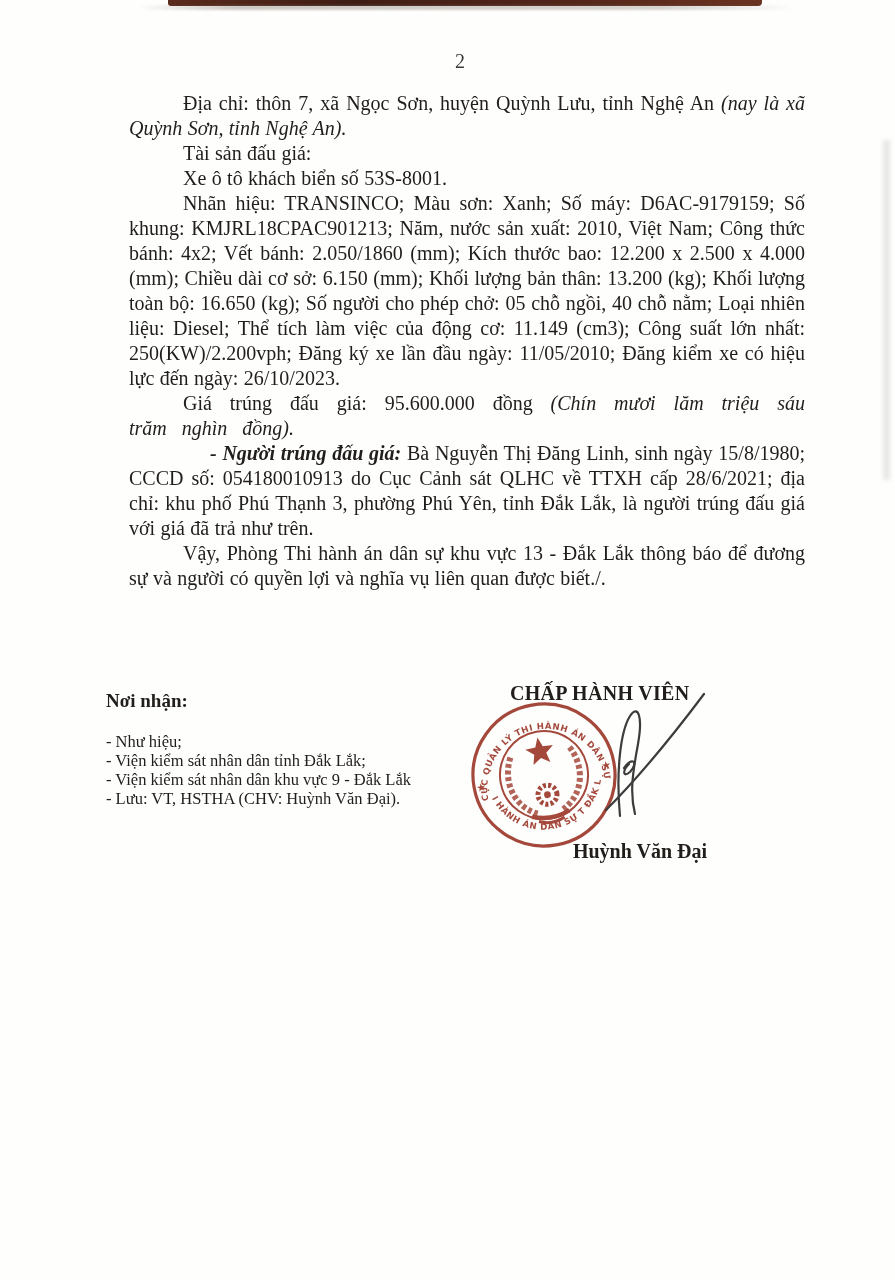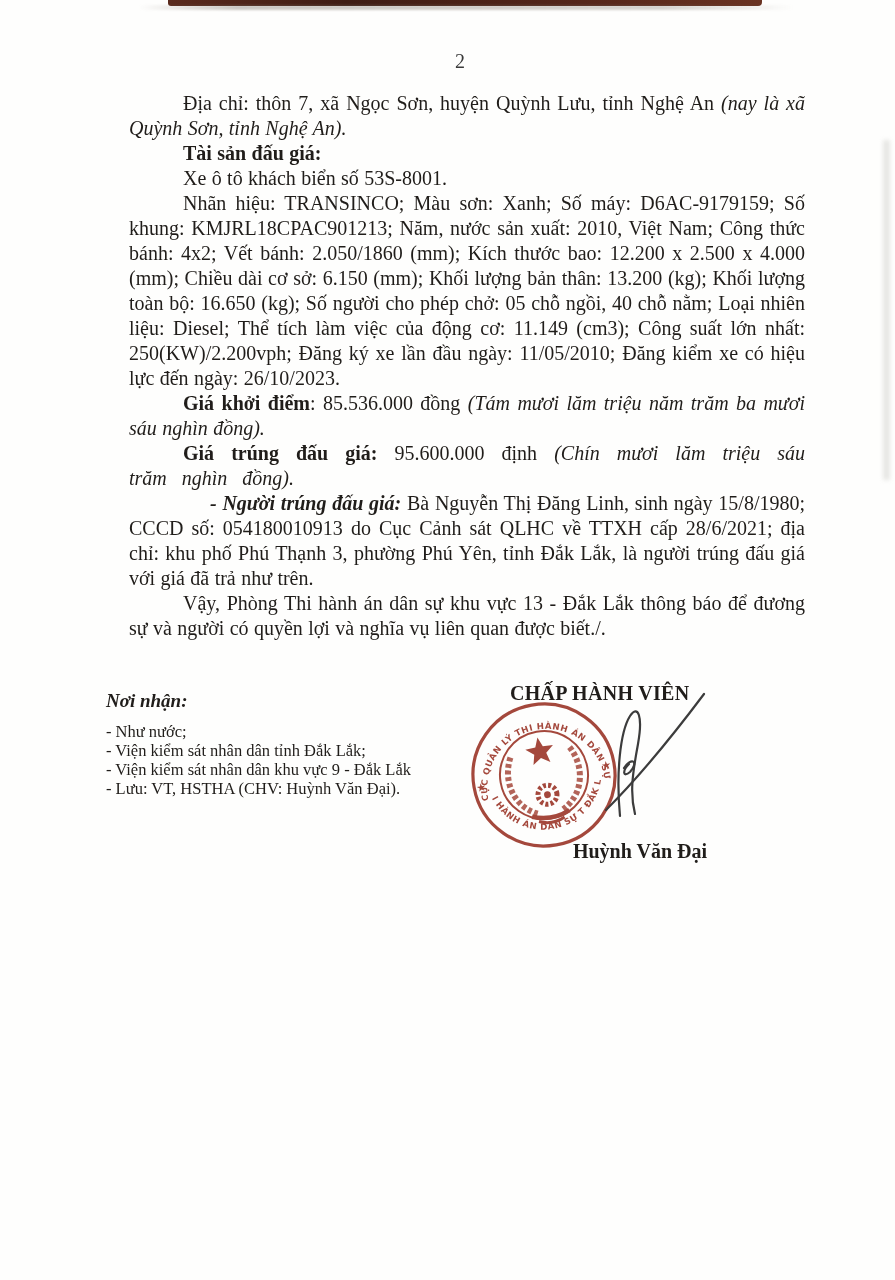--- a/index.html
+++ b/index.html
@@ -23,28 +23,28 @@
 
   .page-num{position:absolute;top:50px;left:0;width:920px;text-align:center;
     font-size:20px;color:#3a3a3a;}
 
   .content{
     position:absolute;left:129px;top:91px;width:676px;
     font-size:20px;line-height:25px;text-align:justify;
     word-spacing:.02em;
   }
   .content p{margin:0;text-indent:54px;}
-  .b{font-weight:bold;}
+  .b{font-weight:normal;}
   .i{font-style:italic;}
   .bi{font-weight:bold;font-style:italic;margin-left:27px;}
   .wide-gaps{word-spacing:.5em;}
 
   
   .recipients{position:absolute;left:106px;top:690px;width:370px;}
-  .recipients-heading{font-size:19px;font-weight:bold;font-style:italic;margin-bottom:10px;}
+  .recipients-heading{font-size:19px;font-weight:bold;margin-bottom:20px;}
   .recipient-item{font-size:16.5px;line-height:19px;}
 
   .signer-title{position:absolute;left:510px;top:682px;width:260px;text-align:left;
     font-size:20px;font-weight:bold;letter-spacing:.3px;}
   .signer-name{position:absolute;left:510px;top:840px;width:260px;text-align:center;
     font-size:20px;font-weight:bold;}
 
   .seal{position:absolute;left:468px;top:700px;width:152px;height:150px;}
   .signature{position:absolute;left:572px;top:676px;width:150px;height:170px;}
 </style>
@@ -57,29 +57,28 @@
   <div class="scan-smudge"></div>
   <div class="edge-streak"></div>
 
   <div class="page-num">2</div>
 
   <div class="content">
     <p><span>Địa chỉ: thôn 7, xã Ngọc Sơn, huyện Quỳnh Lưu, tỉnh Nghệ An </span><span class="i">(nay là xã Quỳnh Sơn, tỉnh Nghệ An).</span></p>
     <p class="b">Tài sản đấu giá:</p>
     <p>Xe ô tô khách biển số 53S-8001.</p>
     <p>Nhãn hiệu: TRANSINCO; Màu sơn: Xanh; Số máy: D6AC-9179159; Số khung: KMJRL18CPAC901213; Năm, nước sản xuất: 2010, Việt Nam; Công thức bánh: 4x2; Vết bánh: 2.050/1860 (mm); Kích thước bao: 12.200 x 2.500 x 4.000 (mm); Chiều dài cơ sở: 6.150 (mm); Khối lượng bản thân: 13.200 (kg); Khối lượng toàn bộ: 16.650 (kg); Số người cho phép chở: 05 chỗ ngồi, 40 chỗ nằm; Loại nhiên liệu: Diesel; Thể tích làm việc của động cơ: 11.149 (cm3); Công suất lớn nhất: 250(KW)/2.200vph; Đăng ký xe lần đầu ngày: 11/05/2010; Đăng kiểm xe có hiệu lực đến ngày: 26/10/2023.</p>
-    <p><span class="b">Giá khởi điểm</span><span>: 85.536.000 đồng </span><span class="i">(Tám mươi lăm triệu năm trăm ba mươi sáu nghìn đồng).</span></p>
-    <p class="wide-gaps"><span class="b">Giá trúng đấu giá:</span><span> 95.600.000 định </span><span class="i">(Chín mươi lăm triệu sáu trăm nghìn đồng).</span></p>
+    <p class="wide-gaps"><span class="b">Giá trúng đấu giá:</span><span> 95.600.000 đồng </span><span class="i">(Chín mươi lăm triệu sáu trăm nghìn đồng).</span></p>
     <p><span class="bi">- Người trúng đấu giá: </span><span>Bà Nguyễn Thị Đăng Linh, sinh ngày 15/8/1980; CCCD số: 054180010913 do Cục Cảnh sát QLHC về TTXH cấp 28/6/2021; địa chỉ: khu phố Phú Thạnh 3, phường Phú Yên, tỉnh Đắk Lắk, là người trúng đấu giá với giá đã trả như trên.</span></p>
     <p>Vậy, Phòng Thi hành án dân sự khu vực 13 - Đắk Lắk thông báo để đương sự và người có quyền lợi và nghĩa vụ liên quan được biết./.</p>
   </div>
 
   <div class="recipients">
     <div class="recipients-heading">Nơi nhận:</div>
-    <div class="recipient-item">- Như nước;</div>
+    <div class="recipient-item">- Như hiệu;</div>
     <div class="recipient-item">- Viện kiểm sát nhân dân tỉnh Đắk Lắk;</div>
     <div class="recipient-item">- Viện kiểm sát nhân dân khu vực 9 - Đắk Lắk</div>
     <div class="recipient-item">- Lưu: VT, HSTHA (CHV: Huỳnh Văn Đại).</div>
   </div>
 
   <div class="signer-title">CHẤP HÀNH VIÊN</div>
 
   <svg class="seal" viewBox="0 0 150 150" xmlns="http://www.w3.org/2000/svg">
     <g transform="rotate(-10 75 75)" fill="none" stroke="#9d392c" opacity="0.92">
       <circle cx="75" cy="75" r="71" stroke-width="3.2"></circle>

